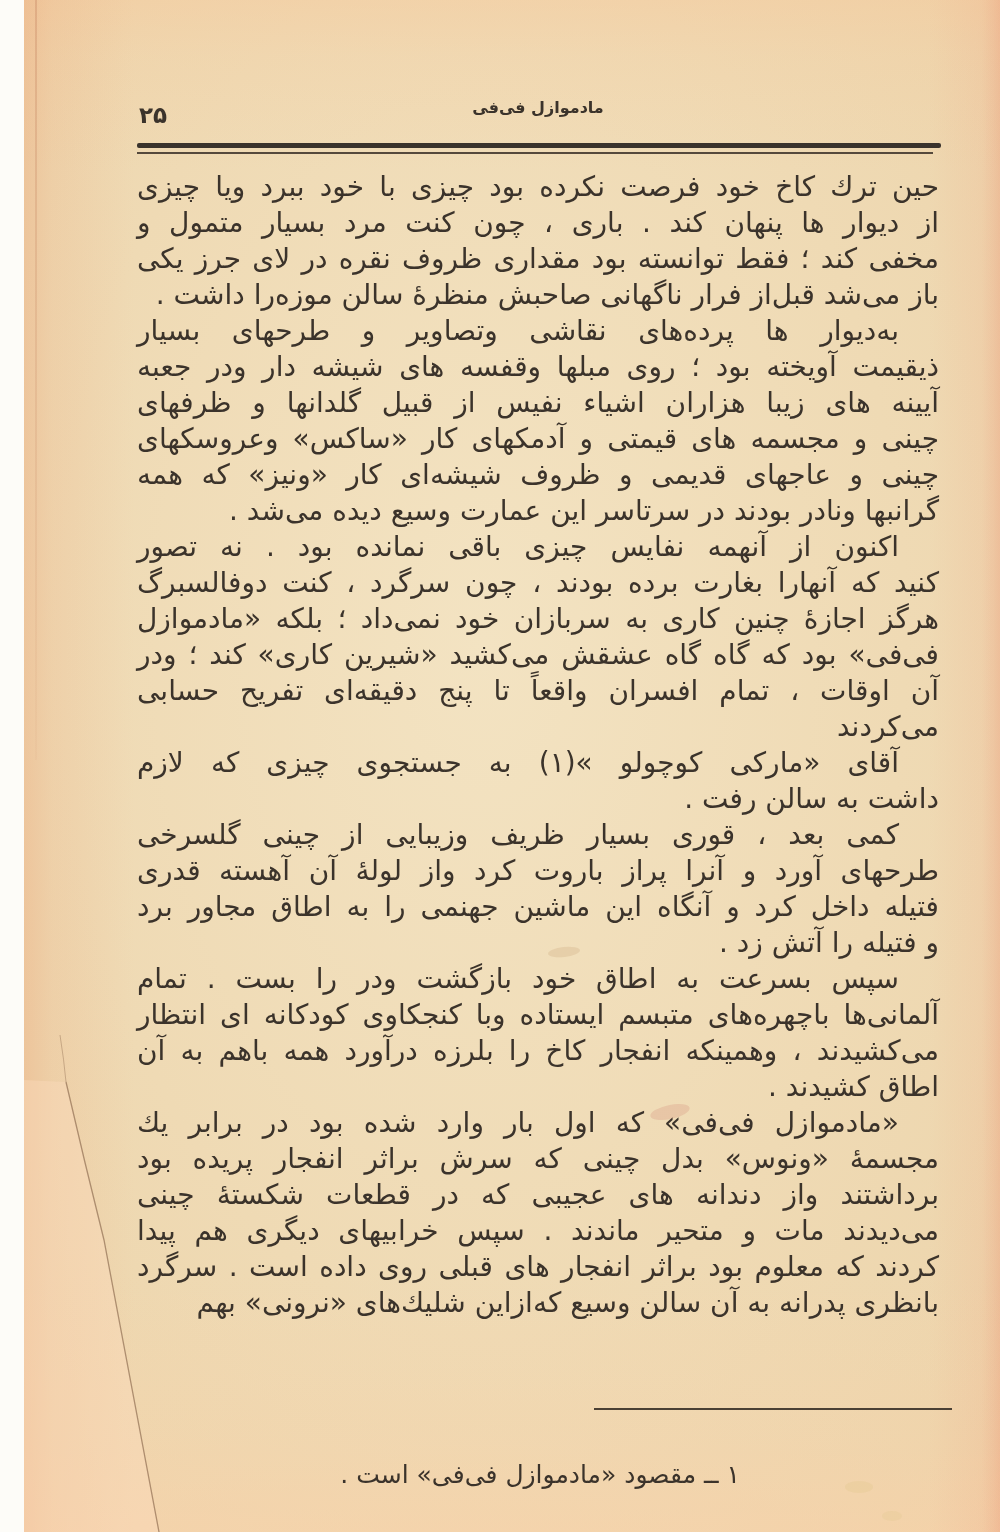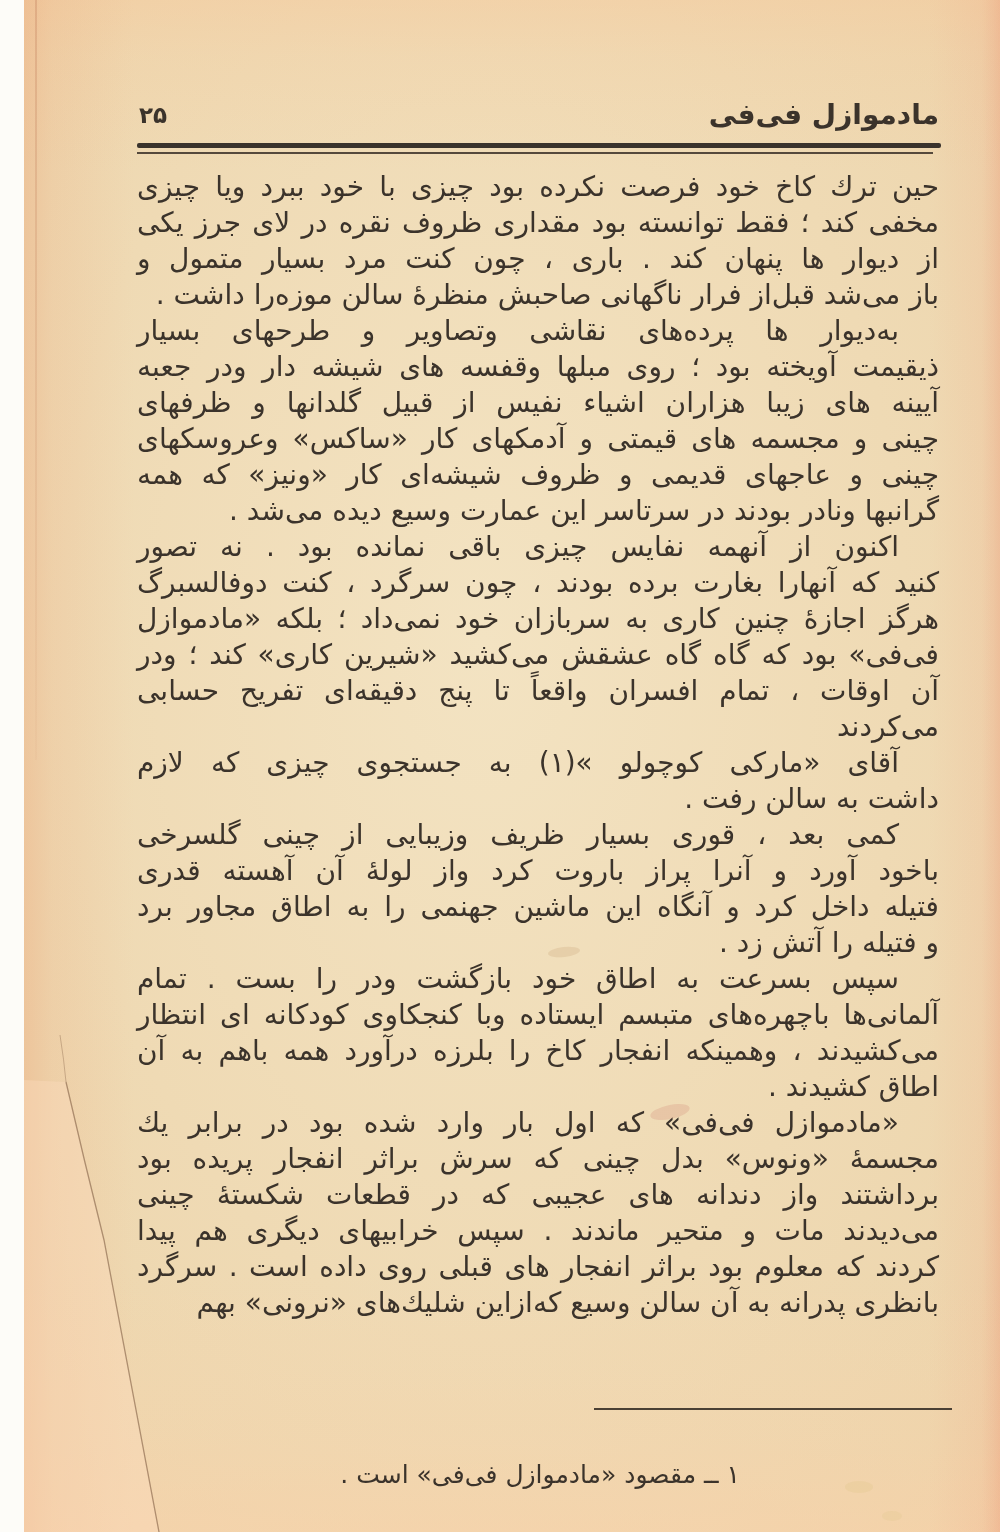--- a/index.html
+++ b/index.html
@@ -32,22 +32,22 @@
   .edge-left-line{
     position:absolute;top:0;left:11px;width:2px;height:760px;
     background:linear-gradient(180deg, rgba(190,120,85,0.30), rgba(190,120,85,0.05));
   }
   .header-row{position:absolute;top:98px;left:113px;width:802px;height:40px;}
   .pagenum{
     position:absolute;left:2px;top:4px;
     font-size:23px;font-weight:bold;direction:rtl;
   }
   .title{
-    position:absolute;left:0;right:0;top:0;text-align:right;
-    font-size:28px;font-weight:bold;direction:rtl;letter-spacing:1px;
+    position:absolute;left:0;right:0;top:0;text-align:center;
+    font-size:16px;font-weight:bold;direction:rtl;letter-spacing:1px;
   }
   .rule-thick{position:absolute;top:143px;left:113px;width:804px;height:5px;background:#3a332c;border-radius:2px;}
   .rule-thin{position:absolute;top:152px;left:113px;width:796px;height:2px;background:#55493c;}
   .bodytext{
     position:absolute;top:169px;left:113px;width:802px;
     font-size:28px;direction:rtl;
   }
   .line{
     height:36px;line-height:36px;white-space:nowrap;overflow:visible;
     text-align:justify;text-align-last:justify;direction:rtl;
@@ -72,39 +72,39 @@
 
   <div class="header-row">
     <div class="pagenum">۲۵</div>
     <div class="title">مادموازل فی‌فی</div>
   </div>
   <div class="rule-thick"></div>
   <div class="rule-thin"></div>
 
   <div class="bodytext" id="body-text">
       <div class="line">حین ترك كاخ خود فرصت نكرده بود چیزی با خود ببرد ویا چیزی</div>
+      <div class="line">از دیوار ها پنهان كند . باری ، چون كنت مرد بسیار متمول و</div>
       <div class="line">مخفی كند ؛ فقط توانسته بود مقداری ظروف نقره در لای جرز یكی</div>
-      <div class="line">از دیوار ها پنهان كند . باری ، چون كنت مرد بسیار متمول و</div>
       <div class="line endline">باز می‌شد قبل‌از فرار ناگهانی صاحبش منظرهٔ سالن موزه‌را داشت .</div>
       <div class="line indent">به‌دیوار ها پرده‌های نقاشی وتصاویر و طرحهای بسیار</div>
       <div class="line">ذیقیمت آویخته بود ؛ روی مبلها وقفسه های شیشه دار ودر جعبه</div>
       <div class="line">آیینه های زیبا هزاران اشیاء نفیس از قبیل گلدانها و ظرفهای</div>
       <div class="line">چینی و مجسمه های قیمتی و آدمكهای كار «ساكس» وعروسكهای</div>
       <div class="line">چینی و عاجهای قدیمی و ظروف شیشه‌ای كار «ونیز» كه همه</div>
       <div class="line endline">گرانبها ونادر بودند در سرتاسر این عمارت وسیع دیده می‌شد .</div>
       <div class="line indent">اكنون از آنهمه نفایس چیزی باقی نمانده بود . نه تصور</div>
       <div class="line">كنید كه آنهارا بغارت برده بودند ، چون سرگرد ، كنت دوفالسبرگ</div>
       <div class="line">هرگز اجازهٔ چنین كاری به سربازان خود نمی‌داد ؛ بلكه «مادموازل</div>
       <div class="line">فی‌فی» بود كه گاه گاه عشقش می‌كشید «شیرین كاری» كند ؛ ودر</div>
       <div class="line">آن اوقات ، تمام افسران واقعاً تا پنج دقیقه‌ای تفریح حسابی</div>
       <div class="line endline">می‌كردند</div>
       <div class="line indent">آقای «ماركی كوچولو »(۱) به جستجوی چیزی كه لازم</div>
       <div class="line endline">داشت به سالن رفت .</div>
       <div class="line indent">كمی بعد ، قوری بسیار ظریف وزیبایی از چینی گلسرخی</div>
-      <div class="line">باخود آورد و آنرا پراز باروت كرد واز لولهٔ آن آهسته قدری</div>
+      <div class="line">طرحهای آورد و آنرا پراز باروت كرد واز لولهٔ آن آهسته قدری</div>
       <div class="line">فتیله داخل كرد و آنگاه این ماشین جهنمی را به اطاق مجاور برد</div>
       <div class="line endline">و فتیله را آتش زد .</div>
       <div class="line indent">سپس بسرعت به اطاق خود بازگشت ودر را بست . تمام</div>
       <div class="line">آلمانی‌ها باچهره‌های متبسم ایستاده وبا كنجكاوی كودكانه ای انتظار</div>
       <div class="line">می‌كشیدند ، وهمینكه انفجار كاخ را بلرزه درآورد همه باهم به آن</div>
       <div class="line endline">اطاق كشیدند .</div>
       <div class="line indent">«مادموازل فی‌فی» كه اول بار وارد شده بود در برابر یك</div>
       <div class="line">مجسمهٔ «ونوس» بدل چینی كه سرش براثر انفجار پریده بود</div>
       <div class="line">برداشتند واز دندانه های عجیبی كه در قطعات شكستهٔ چینی</div>
       <div class="line">می‌دیدند مات و متحیر ماندند . سپس خرابیهای دیگری هم پیدا</div>

